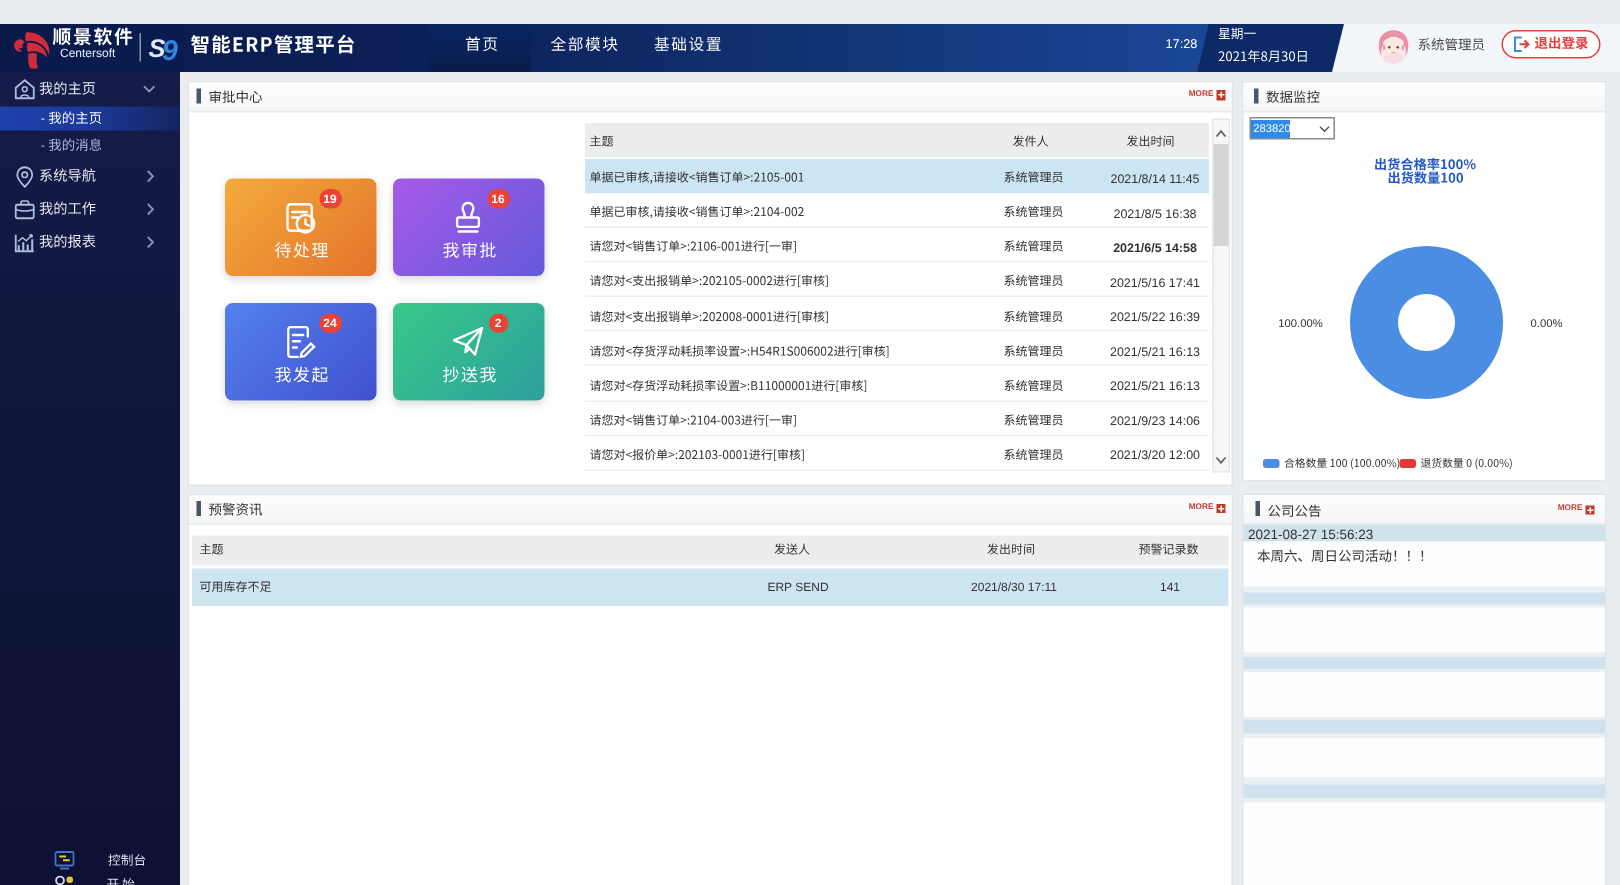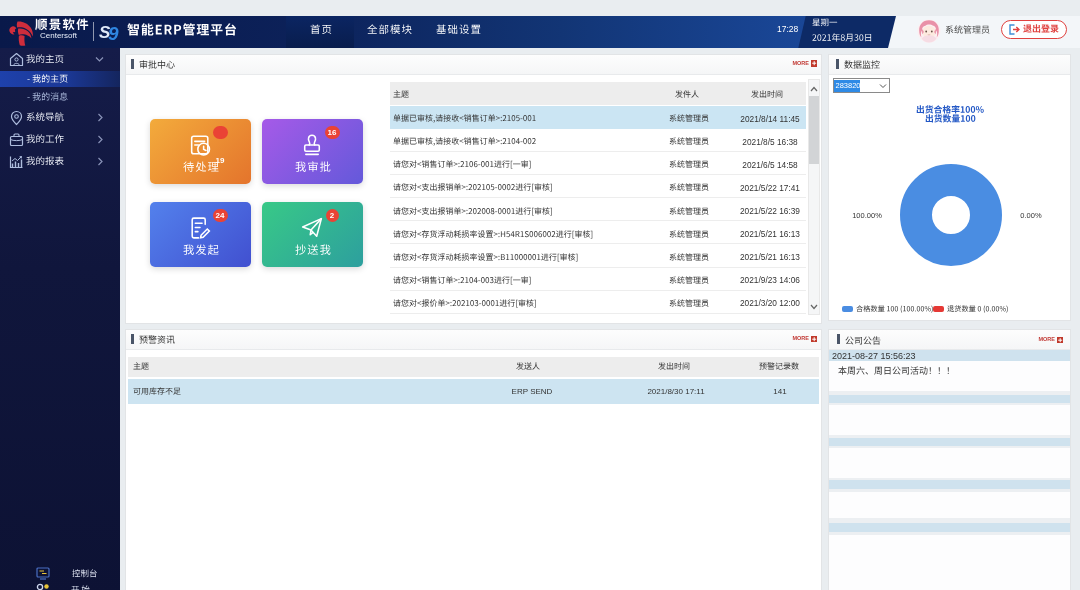--- a/index.html
+++ b/index.html
@@ -447,21 +447,21 @@
     <div style="position:absolute;left:182.6px;top:145.4px;">
       <svg width="35.9" height="13.1" style="overflow:visible;display:block">
         <g fill="#ffffff" transform="translate(0,9.94) scale(0.01130,-0.01130)">
           <use href="#g5f85r" x="0"></use>
           <use href="#g5904r" x="1088"></use>
           <use href="#g7406r" x="2177"></use>
         </g>
       </svg>
     </div>
     <div style="position:absolute;left:213px;top:110px;width:15px;height:13px;background:#ea4335;border-radius:7px;z-index:3"></div>
-    <div style="position:absolute;left:220px;top:112.5px;transform:translateX(-50%);font-family:'Liberation Sans',sans-serif;font-size:8px;font-weight:bold;color:#fff;line-height:8px;white-space:nowrap;z-index:4;margin-top:28px;">19</div>
+    <div style="position:absolute;left:220px;top:112.5px;transform:translateX(-50%);font-family:'Liberation Sans',sans-serif;font-size:8px;font-weight:bold;color:#fff;line-height:8px;white-space:nowrap;z-index:4;">19</div>
     <div style="position:absolute;left:262px;top:103px;width:101px;height:65px;background:linear-gradient(135deg,#a65ae8,#6459da);border-radius:5px;box-shadow:0 2px 6px rgba(0,0,0,.15)"></div>
     <svg style="position:absolute;left:299px;top:116px" width="26" height="26" viewBox="0 0 25 25">
       <g fill="none" stroke="#fff" stroke-width="1.5" stroke-linecap="round">
 <path d="M9.8 12.5 C10.6 11.6 10.5 10.6 9.9 9.4 C9.2 8.1 8.9 7.2 9.1 6.2 C9.4 4.4 10.8 3.2 12.5 3.2 C14.2 3.2 15.6 4.4 15.9 6.2 C16.1 7.2 15.8 8.1 15.1 9.4 C14.5 10.6 14.4 11.6 15.2 12.5"></path>
 <rect x="5.5" y="12.5" width="14" height="6" rx="1.2"></rect>
 <path d="M6.5 21.5 H18.5"></path>
 </g>
     </svg>
     <div style="position:absolute;left:294.6px;top:145.4px;">
       <svg width="35.9" height="13.1" style="overflow:visible;display:block">
@@ -661,21 +661,21 @@
       <svg width="40.0" height="9.3" style="overflow:visible;display:block">
         <g fill="#333333" transform="translate(0,7.04) scale(0.00800,-0.00800)">
           <use href="#g7cfbr" x="0"></use>
           <use href="#g7edfr" x="1000"></use>
           <use href="#g7ba1r" x="2000"></use>
           <use href="#g7406r" x="3000"></use>
           <use href="#g5458r" x="4000"></use>
         </g>
       </svg>
     </div>
-    <div style="position:absolute;left:770px;top:144.8px;transform:translateX(-50%);font-family:'Liberation Sans',sans-serif;font-size:8.3px;font-weight:400;color:#333333;line-height:8.3px;white-space:nowrap;">2021/6/5 14:58</div>
+    <div style="position:absolute;left:770px;top:144.8px;transform:translateX(-50%);font-family:'Liberation Sans',sans-serif;font-size:8.3px;font-weight:700;color:#333333;line-height:8.3px;white-space:nowrap;">2021/6/5 14:58</div>
     <div style="position:absolute;left:390px;top:159px;width:416px;height:23px;background:#fff;border-bottom:1px solid #ededed;box-sizing:border-box"></div>
     <div style="position:absolute;left:393.0px;top:167.4px;">
       <svg width="159.7" height="9.3" style="overflow:visible;display:block">
         <g fill="#333333" transform="translate(0,7.04) scale(0.00800,-0.00800)">
           <use href="#g8bf7r" x="0"></use>
           <use href="#g60a8r" x="1000"></use>
           <use href="#g5bf9r" x="2000"></use>
           <use href="#g3cr" x="3000"></use>
           <use href="#g652fr" x="3555"></use>
           <use href="#g51far" x="4555"></use>
@@ -708,21 +708,21 @@
       <svg width="40.0" height="9.3" style="overflow:visible;display:block">
         <g fill="#333333" transform="translate(0,7.04) scale(0.00800,-0.00800)">
           <use href="#g7cfbr" x="0"></use>
           <use href="#g7edfr" x="1000"></use>
           <use href="#g7ba1r" x="2000"></use>
           <use href="#g7406r" x="3000"></use>
           <use href="#g5458r" x="4000"></use>
         </g>
       </svg>
     </div>
-    <div style="position:absolute;left:770px;top:167.9px;transform:translateX(-50%);font-family:'Liberation Sans',sans-serif;font-size:8.3px;font-weight:400;color:#333333;line-height:8.3px;white-space:nowrap;">2021/5/22 17:41</div>
+    <div style="position:absolute;left:770px;top:167.9px;transform:translateX(-50%);font-family:'Liberation Sans',sans-serif;font-size:8.3px;font-weight:400;color:#333333;line-height:8.3px;white-space:nowrap;">2021/5/16 17:41</div>
     <div style="position:absolute;left:390px;top:182px;width:416px;height:23px;background:#fff;border-bottom:1px solid #ededed;box-sizing:border-box"></div>
     <div style="position:absolute;left:393.0px;top:190.5px;">
       <svg width="159.7" height="9.3" style="overflow:visible;display:block">
         <g fill="#333333" transform="translate(0,7.04) scale(0.00800,-0.00800)">
           <use href="#g8bf7r" x="0"></use>
           <use href="#g60a8r" x="1000"></use>
           <use href="#g5bf9r" x="2000"></use>
           <use href="#g3cr" x="3000"></use>
           <use href="#g652fr" x="3555"></use>
           <use href="#g51far" x="4555"></use>

